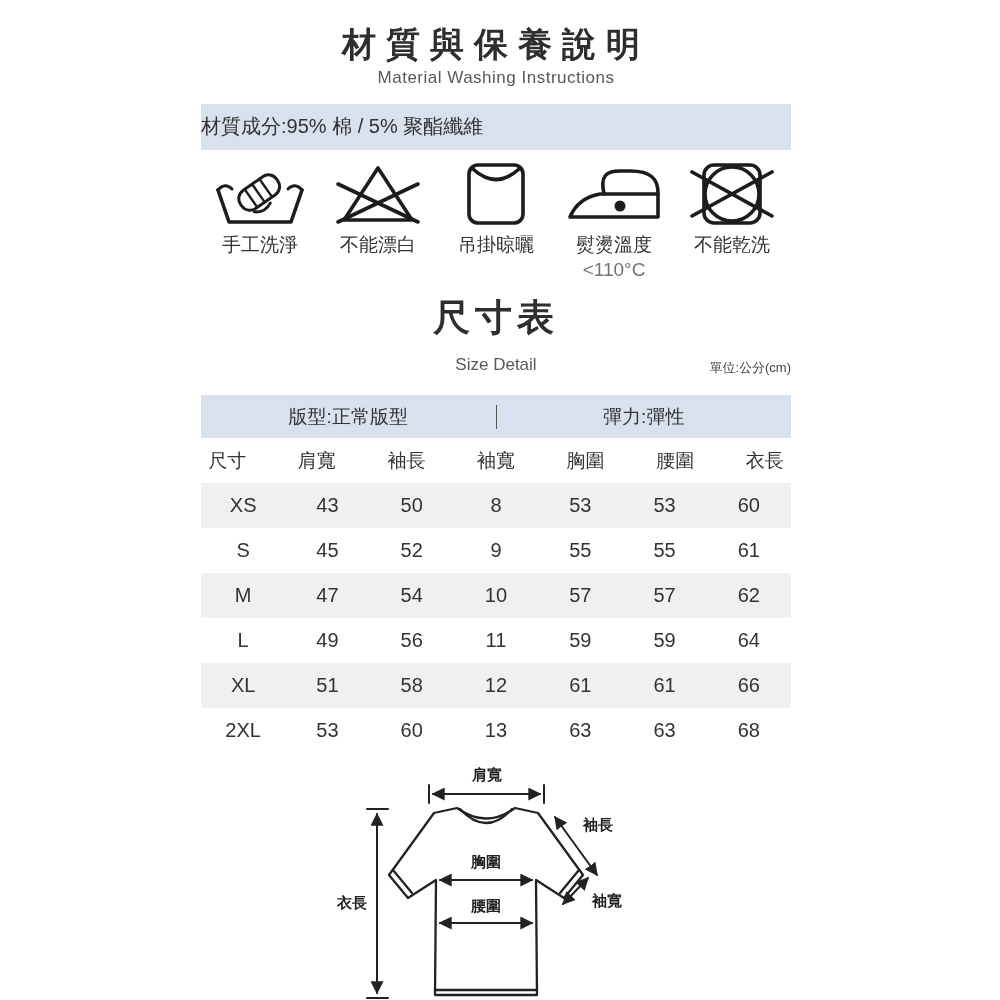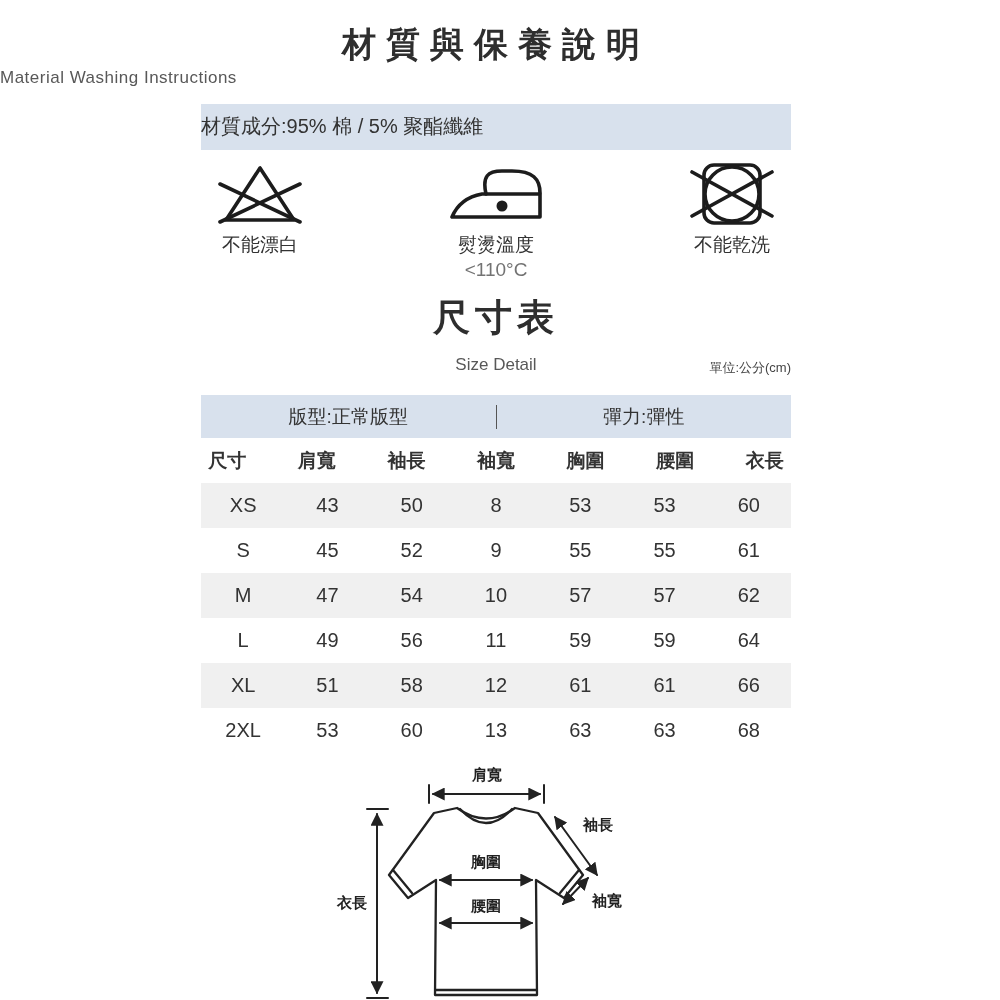--- a/index.html
+++ b/index.html
@@ -8,21 +8,21 @@
     font-family:"Liberation Sans","DejaVu Sans",sans-serif;color:#333;
   }
   .page{width:992px;height:1000px;position:relative;padding-top:24px;box-sizing:border-box;}
 
   
   .main-title{
     text-align:center;font-size:34px;font-weight:700;color:#2e2e2e;
     letter-spacing:10px;line-height:1.2;
   }
   .main-sub{
-    text-align:left;font-size:17px;color:#585858;margin-top:3px;letter-spacing:.5px;
+    text-align:center;font-size:17px;color:#585858;margin-top:3px;letter-spacing:.5px;
   }
   .banner{
     width:590px;margin:0 auto;background:#d8e1ed;color:#333;
     display:flex;align-items:center;
     font-size:20px;font-weight:500;
   }
   .banner.comp{height:46px;margin-top:16px;}
   .icon-row{
     width:590px;margin:10px auto 0;display:flex;justify-content:space-between;
   }
@@ -43,21 +43,21 @@
   .unit-note{position:absolute;right:0;bottom:2px;font-size:13px;color:#444;}
   .banner.fit{height:43px;margin-top:13px;font-size:19px;}
   .fit-half{flex:1;text-align:center;}
   .fit-divider{width:1px;height:24px;background:#555;}
 
   .size-table{width:590px;margin:0 auto;}
   .t-row{
     display:grid;grid-template-columns:repeat(7,1fr);height:45px;align-items:center;
     text-align:center;font-size:20px;color:#333;
   }
-  .t-row.head{font-size:19px;font-weight:700;gap:37px;}
+  .t-row.head{font-size:19px;font-weight:400;gap:37px;}
   .t-row.shade{background:#f0f0f0;}
 
   
   .diagram-wrap{width:340px;margin:10px auto 0;}
   .diagram-wrap svg{display:block;}
   text{font-family:"Liberation Sans","DejaVu Sans",sans-serif;}
 </style>
 </head>
 <body>
 
@@ -65,32 +65,58 @@
 
   <div class="main-title">材質與保養說明</div>
   <div class="main-sub">Material Washing Instructions</div>
 
   <div class="banner comp">
     <span>材質成分:95% 棉 / 5% 聚酯纖維</span>
   </div>
 
   <div class="icon-row">
 
+    <div class="care-item">
+      <span>
+        <svg width="100" height="68" viewBox="0 0 96 68" fill="none" stroke="#1c1c1c" stroke-width="3.6" stroke-linecap="round" stroke-linejoin="round">
+          <path d="M6 30 L17 62 H79 L90 30"></path>
+          <path d="M6 30 Q13 22 20 29" stroke-width="3"></path>
+          <path d="M76 29 Q83 22 90 30" stroke-width="3"></path>
+          <g transform="rotate(-35 48 32)">
+            <rect x="25" y="21" width="44" height="22" rx="10" fill="#fff" stroke-width="3"></rect>
+            <line x1="37" y1="22" x2="37" y2="42" stroke-width="2.4"></line>
+            <line x1="46" y1="22" x2="46" y2="43" stroke-width="2.4"></line>
+            <line x1="55" y1="22" x2="55" y2="42" stroke-width="2.4"></line>
+            <path d="M32 45 Q40 52 50 47" stroke-width="3"></path>
+          </g>
+        </svg>
+      </span>
+      <div class="care-label">手工洗淨</div>
+    </div>
 
     <div class="care-item">
       <span>
         <svg width="100" height="68" viewBox="0 0 96 68" fill="none" stroke="#1c1c1c" stroke-width="3.6" stroke-linecap="round" stroke-linejoin="round">
           <path d="M48 8 L14 60 H82 Z"></path>
           <line x1="8" y1="24" x2="88" y2="62"></line>
           <line x1="88" y1="24" x2="8" y2="62"></line>
         </svg>
       </span>
       <div class="care-label">不能漂白</div>
     </div>
 
+    <div class="care-item">
+      <span>
+        <svg width="100" height="68" viewBox="0 0 96 68" fill="none" stroke="#1c1c1c" stroke-width="3.6" stroke-linecap="round" stroke-linejoin="round">
+          <rect x="21" y="5" width="54" height="58" rx="9"></rect>
+          <path d="M25 9 Q48 30 71 9"></path>
+        </svg>
+      </span>
+      <div class="care-label">吊掛晾曬</div>
+    </div>
 
     <div class="care-item">
       <span>
         <svg width="104" height="68" viewBox="0 0 104 68" fill="none" stroke="#1c1c1c" stroke-width="3.6" stroke-linecap="round" stroke-linejoin="round">
           <path d="M8 57 H96 V34 H38 Q16 38 8 57 Z"></path>
           <path d="M42 34 C38 16 44 11 58 11 L68 11 C89 11 96 19 96 33"></path>
           <circle cx="58" cy="46" r="5.5" fill="#1c1c1c" stroke="none"></circle>
         </svg>
       </span>
       <div class="care-label">熨燙溫度</div>

